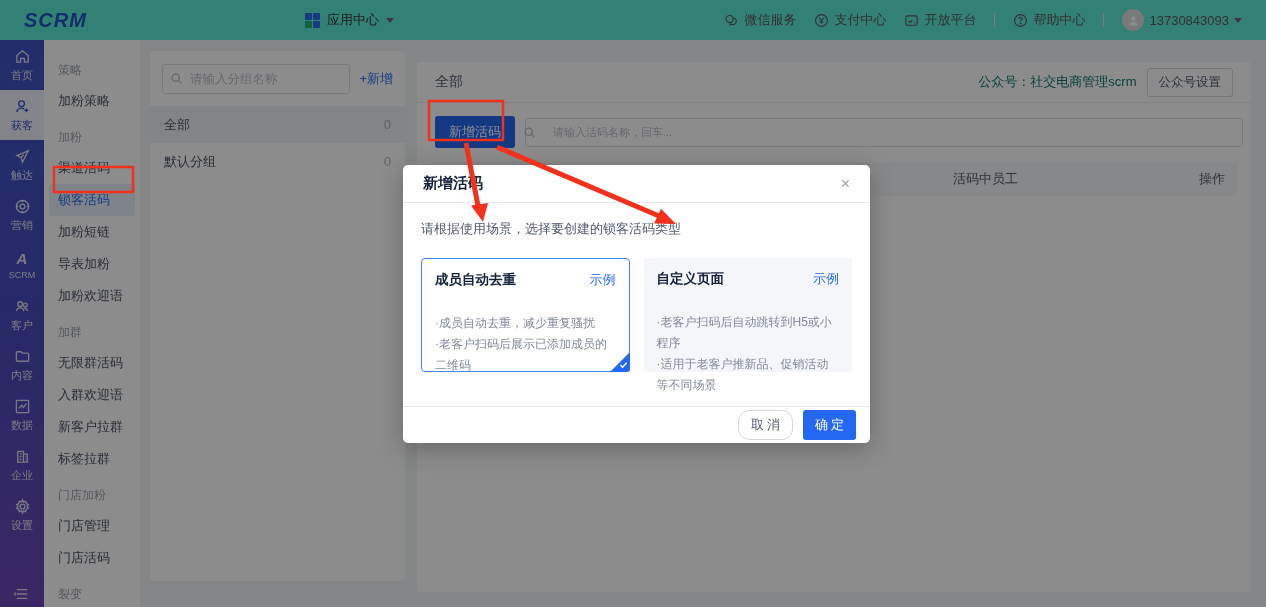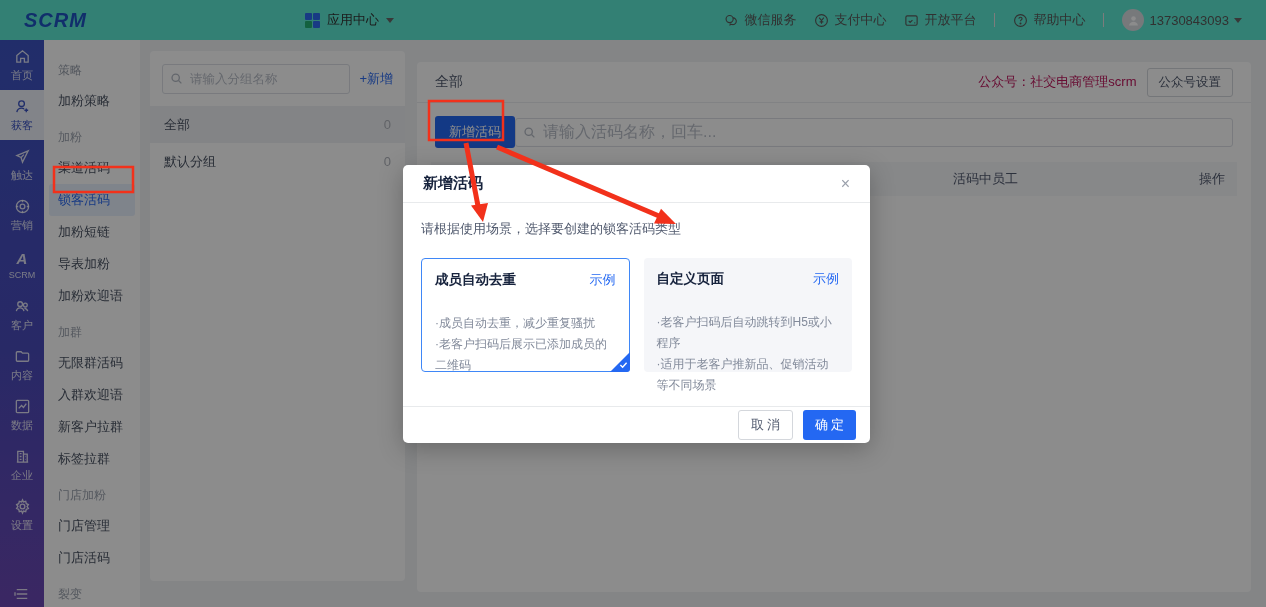--- a/index.html
+++ b/index.html
@@ -54,28 +54,28 @@
   .gp-row { height:37px; display:flex; align-items:center; justify-content:space-between; padding:0 14px;
     font-size:13px; color:#4a5363; cursor:pointer; }
   .gp-row.active { background:#eff1f4; }
   .gp-count { color:#b0b4bc; }
   
   .main-card { left:277px; top:22px; width:834px; height:530px; }
   .mc-head { height:41px; display:flex; align-items:center; justify-content:space-between; padding:0 18px;
     border-bottom:1px solid #ebedf0; }
   .mc-title { font-size:14px; color:#515a6e; }
   .mc-right { display:flex; align-items:center; gap:10px; }
-  .mc-oa-label { font-size:13px; color:#be185d; }
+  .mc-oa-label { font-size:13px; color:#0f766e; }
   .btn-plain { font-size:12.5px; color:#515a6e; background:#fff; border:1px solid #d4d7dc; border-radius:3px;
     padding:5px 11px; cursor:pointer; font-family:inherit; }
   .mc-toolbar { display:flex; align-items:center; justify-content:space-between; padding:13px 18px 0; }
   .btn-primary { font-size:13px; color:#fff; background:#2468f2; border:none; border-radius:3px;
     padding:7px 14px; cursor:pointer; font-family:inherit; }
   .tb-search { width:170px; }
-  .tb-search input { height:29px; font-size:16px; }
+  .tb-search input { height:29px; font-size:11px;margin-left:10px; }
   .table-head { margin:14px 14px 0; height:34px; background:#f6f7fa; display:flex; align-items:center;
     font-size:13px; color:#515a6e; padding:0 12px; }
   .th-c1 { width:65px; } .th-c2 { width:110px; } .th-c3 { width:335px; } .th-c4 { flex:1; } .th-c5 { width:50px; text-align:right; }
   
   .mask { position:absolute; inset:0; background:rgba(0,0,0,0.45); z-index:20; }
   .modal { position:absolute; left:403px; top:165px; width:467px; height:278px; background:#fff; border-radius:5px;
     box-shadow:0 6px 24px rgba(0,0,0,0.25); z-index:30; }
   .modal-head { height:38px; display:flex; align-items:center; justify-content:space-between;
     padding:0 20px; border-bottom:1px solid #e8eaec; }
   .modal-title { font-size:15px; font-weight:bold; color:#17233d; }
@@ -89,21 +89,21 @@
   .opt-top { display:flex; align-items:center; justify-content:space-between; }
   .opt-title { font-size:13.5px; font-weight:bold; color:#17233d; }
   .opt-example { font-size:13px; color:#2468f2; cursor:pointer; }
   .opt-bullets { margin-top:24px; font-size:12px; color:#828a9a; line-height:1.75; }
   .sel-corner { position:absolute; right:-1px; bottom:-1px; width:0; height:0;
     border-style:solid; border-width:0 0 20px 20px; border-color:transparent transparent #2468f2 transparent; border-radius:0 0 3px 0; }
   .sel-tick { position:absolute; right:1px; bottom:2px; width:9px; height:8px; }
   .modal-foot { position:absolute; left:0; right:0; bottom:0; height:37px; border-top:1px solid #e8eaec;
     display:flex; align-items:center; justify-content:flex-end; gap:10px; padding:0 14px; }
   .btn-cancel { font-size:13px; letter-spacing:3px; color:#515a6e; background:#fff; border:1px solid #d4d7dc;
-    border-radius:3px; padding:5px 9px 5px 12px; cursor:pointer; font-family:inherit; }
+    border-radius:11px; padding:5px 9px 5px 12px; cursor:pointer; font-family:inherit; }
   .btn-ok { font-size:13px; letter-spacing:3px; color:#fff; background:#2468f2; border:none; border-radius:3px;
     padding:6px 9px 6px 12px; cursor:pointer; font-family:inherit; }
   
   .annotations { position:absolute; inset:0; z-index:50; pointer-events:none; }
 </style>
 </head>
 <body>
 
 <div class="header">
   <div class="logo">SCRM</div>

